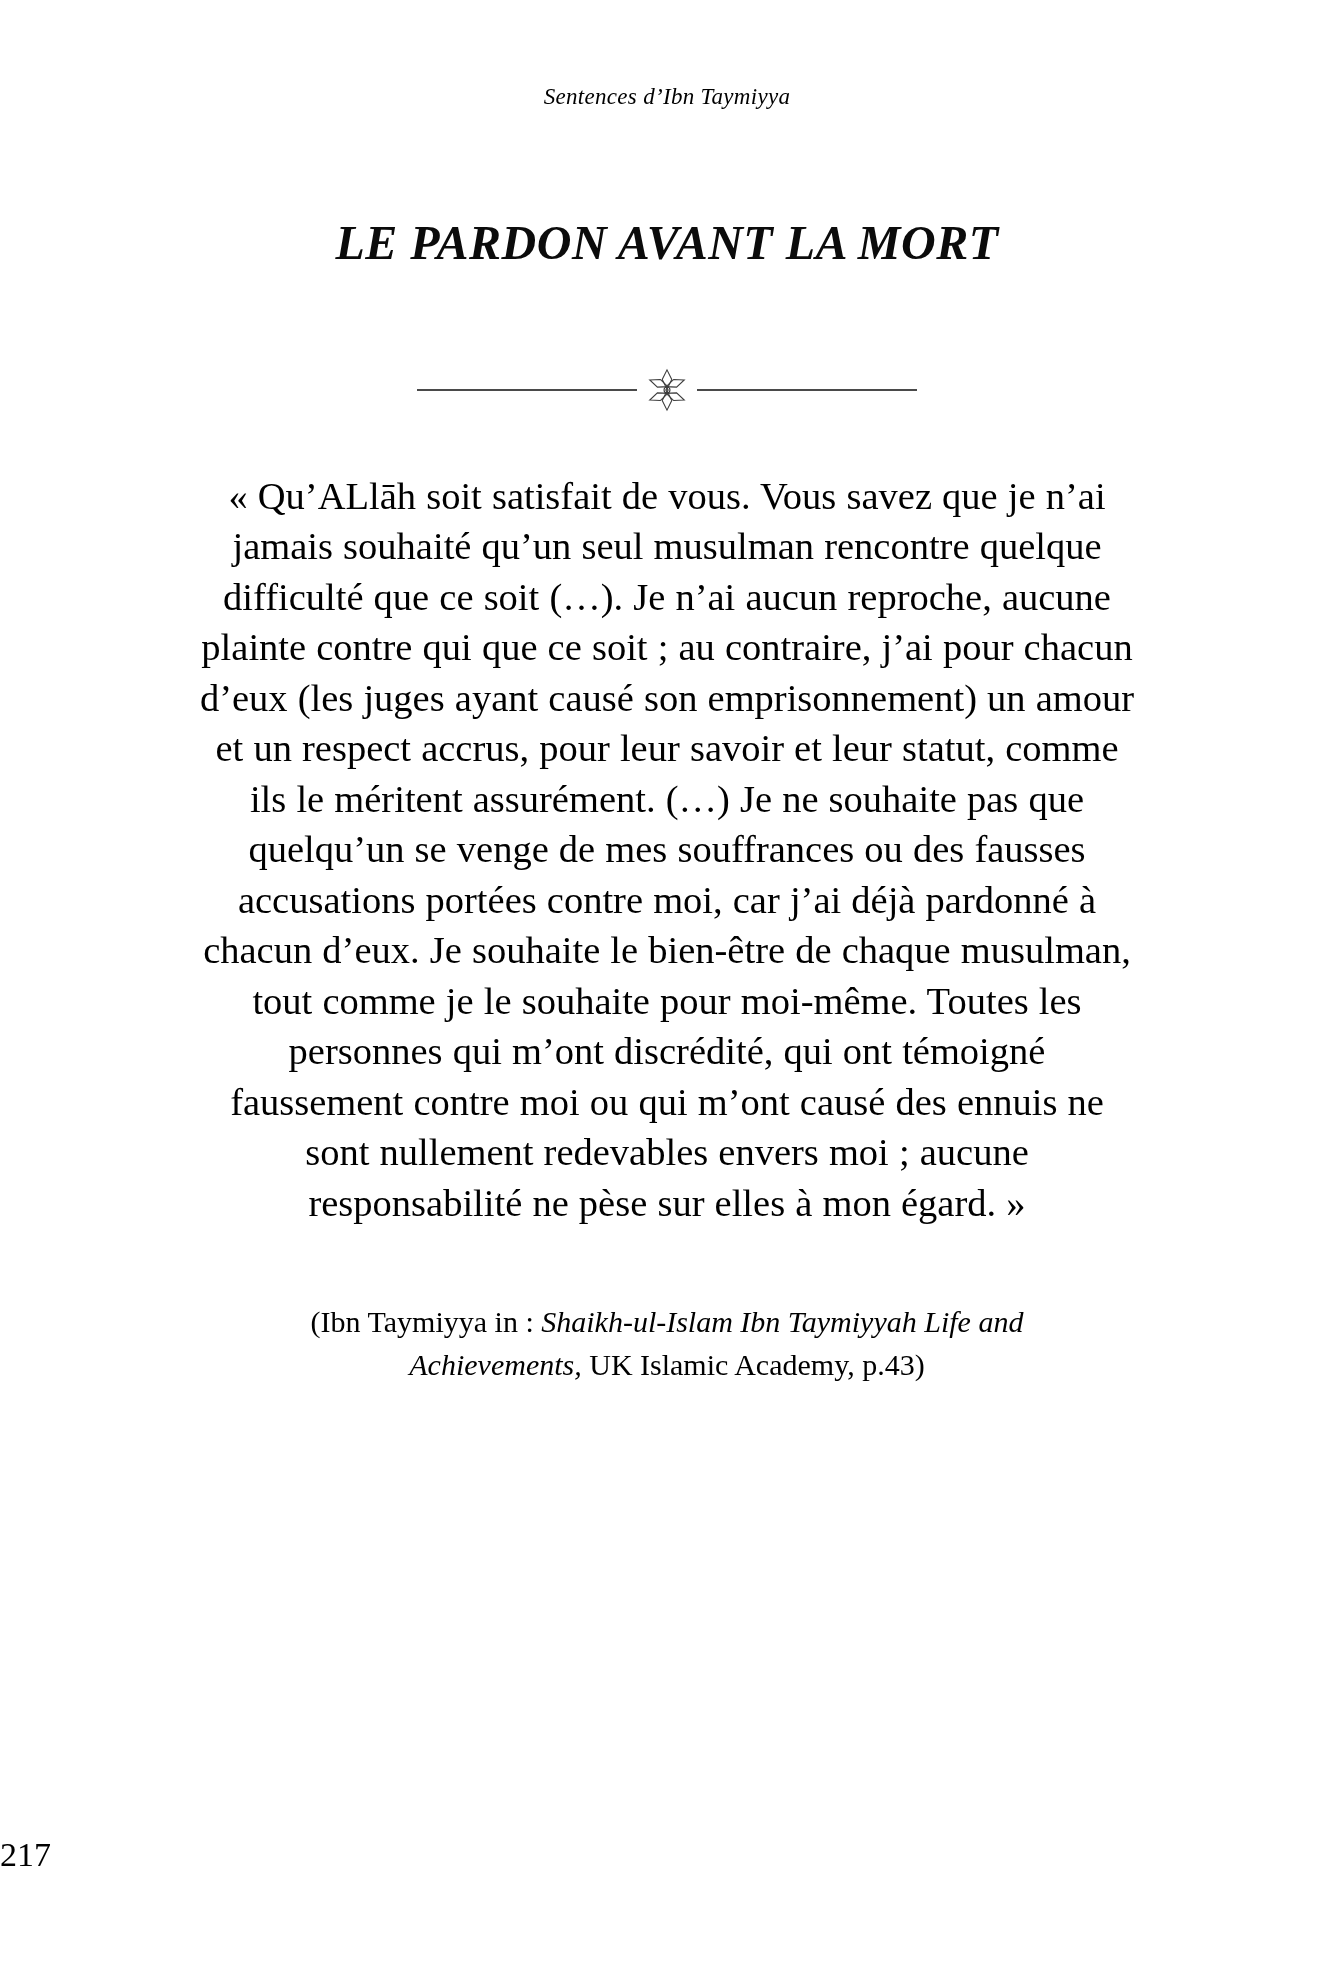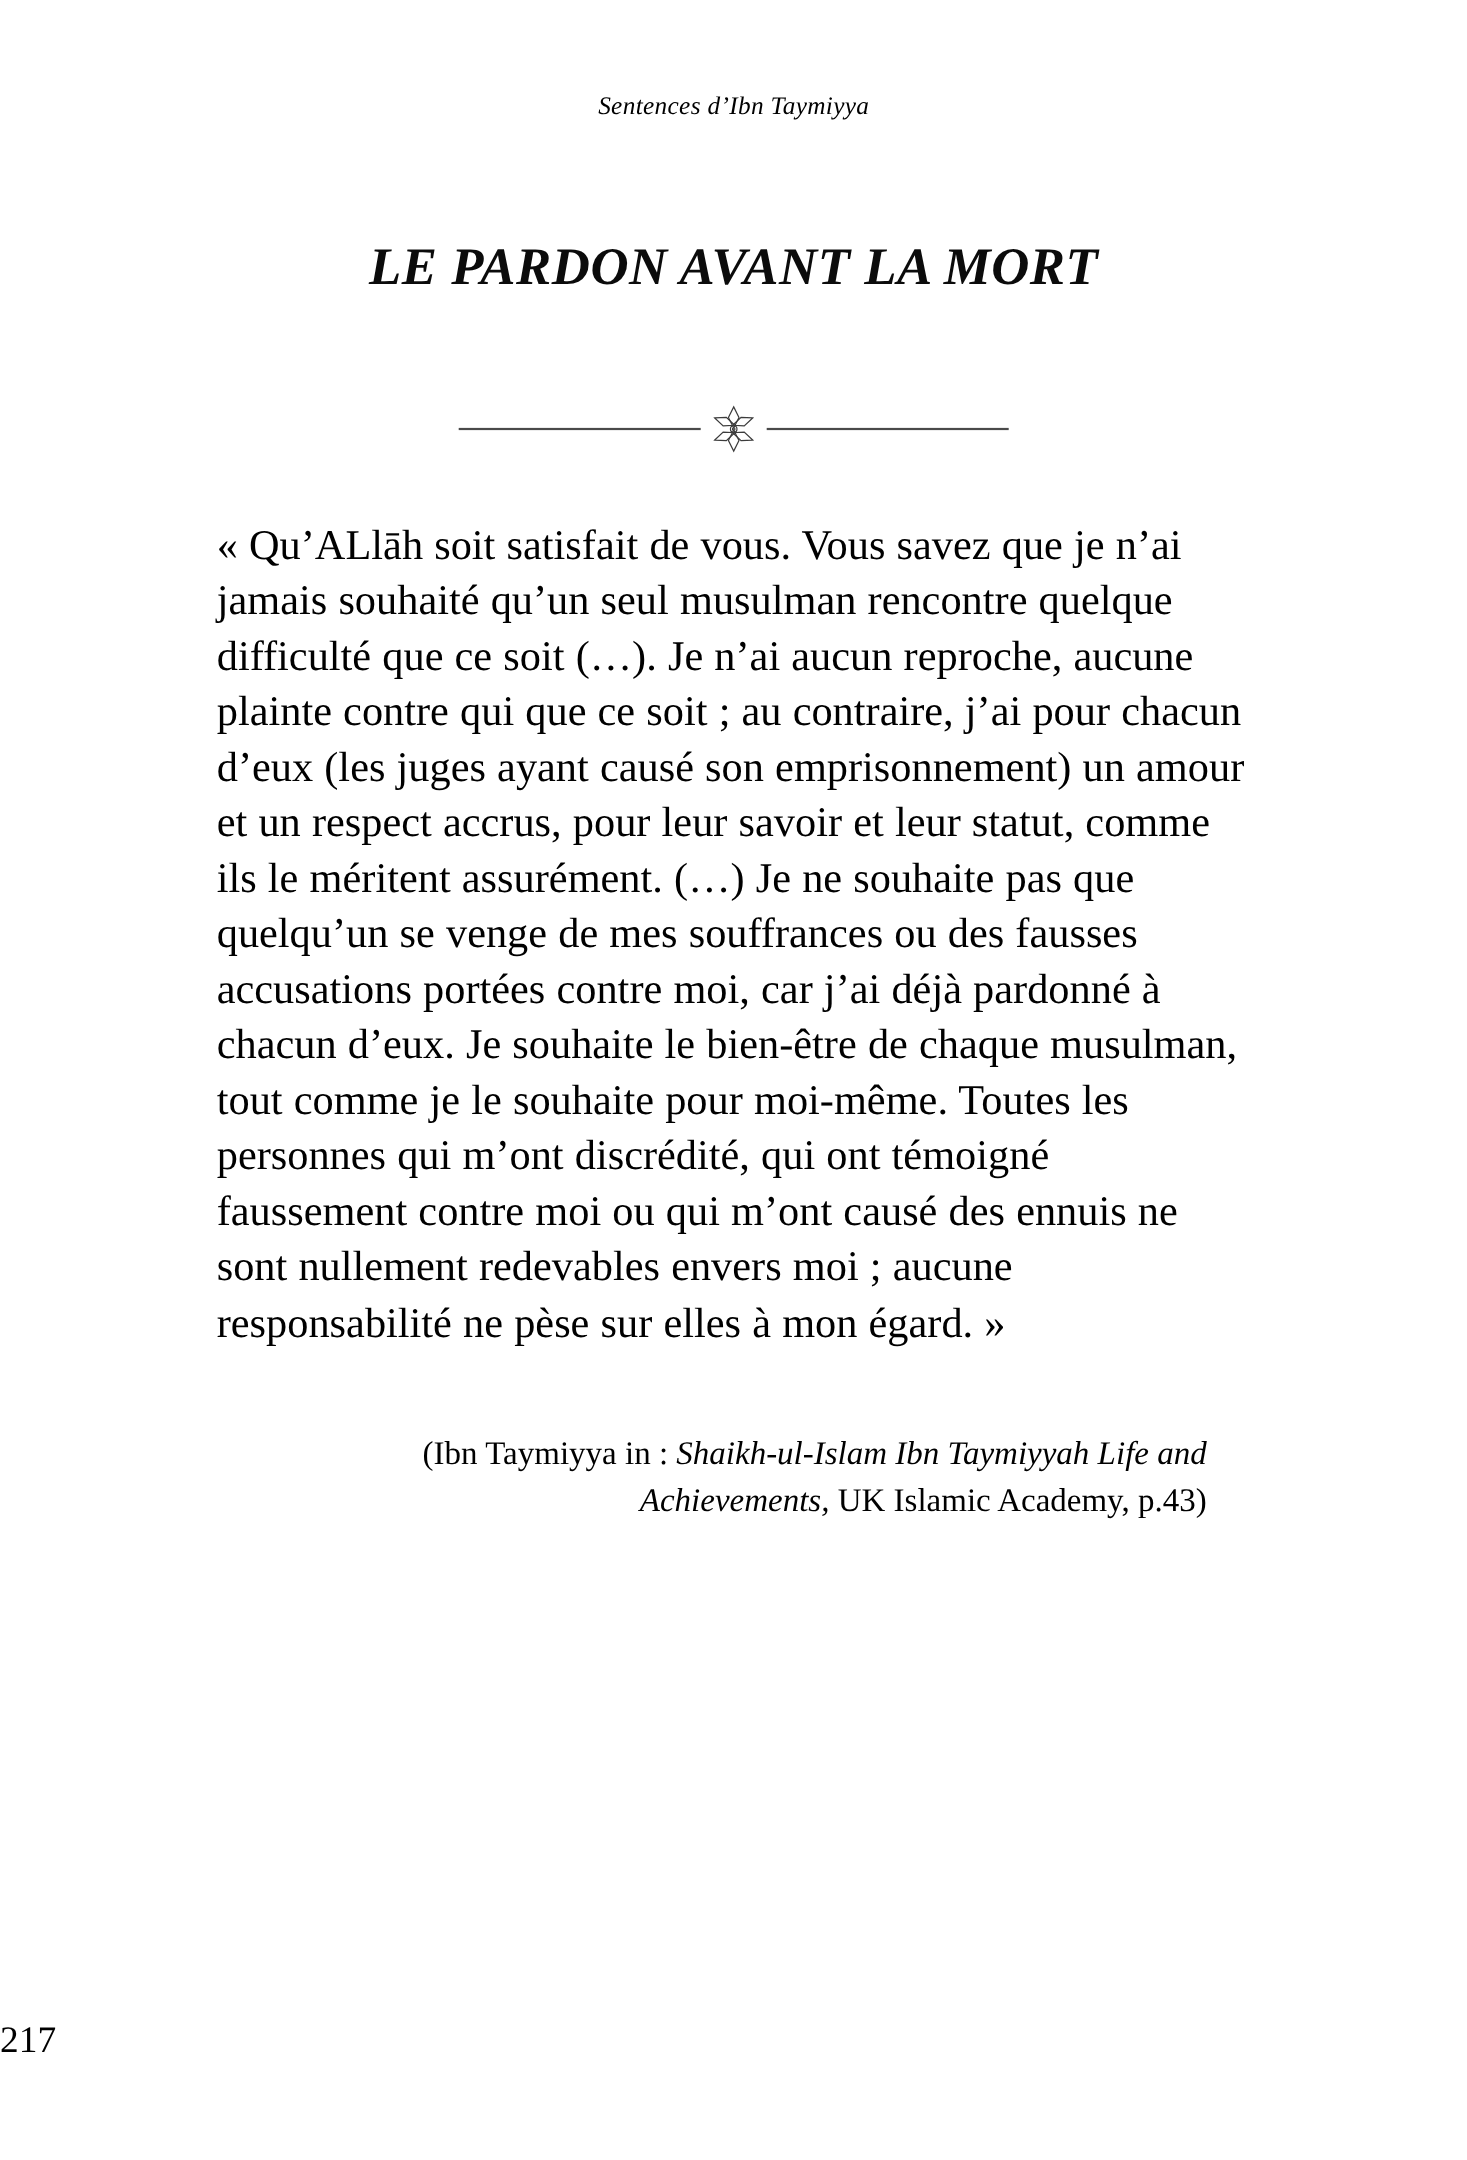--- a/index.html
+++ b/index.html
@@ -66,31 +66,32 @@
     width: 46px;
     height: 46px;
     margin: 0 7px;
     display: block;
   }
 
   
   .quote-block {
     margin-top: 58px;
     width: 940px;
+    text-align: center;
     font-size: 38.5px;
     line-height: 50.5px;
     color: #000;
     word-spacing: 0.5px;
   }
 
   
   .attribution {
     margin-top: 72px;
     width: 860px;
-    text-align: right;
+    text-align: center;
     font-size: 30px;
     line-height: 43px;
   }
   .attribution .book-title {
     font-style: italic;
   }
 
   
   .page-number {
     position: absolute;

